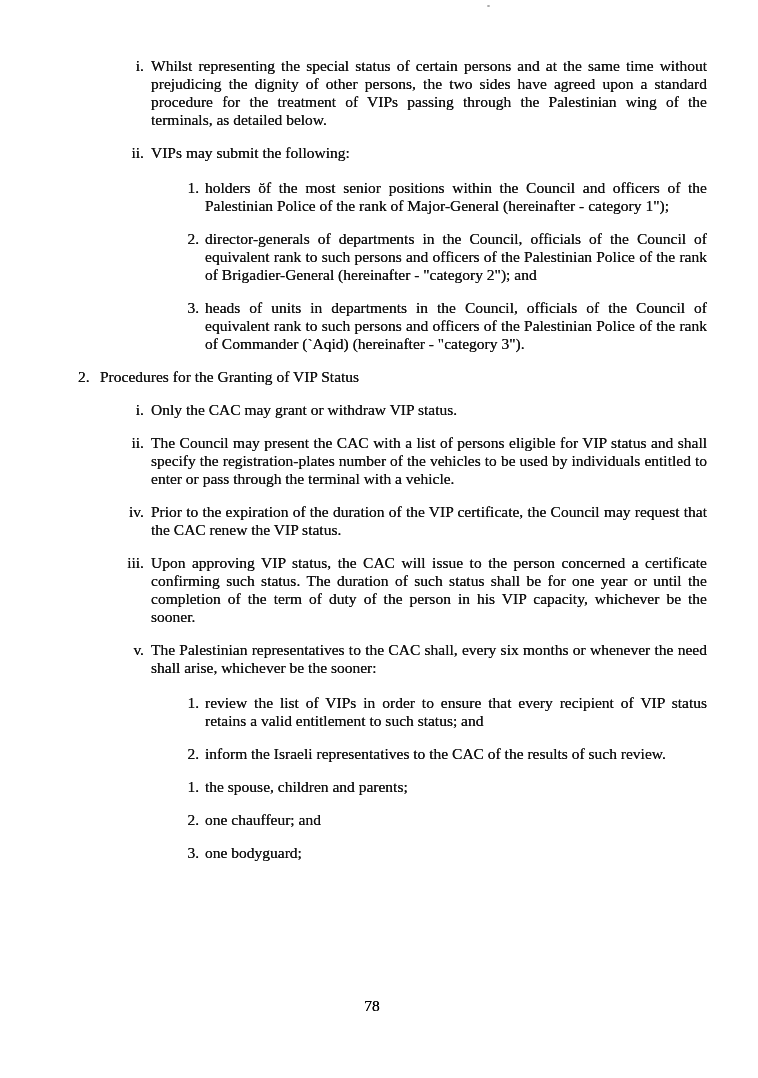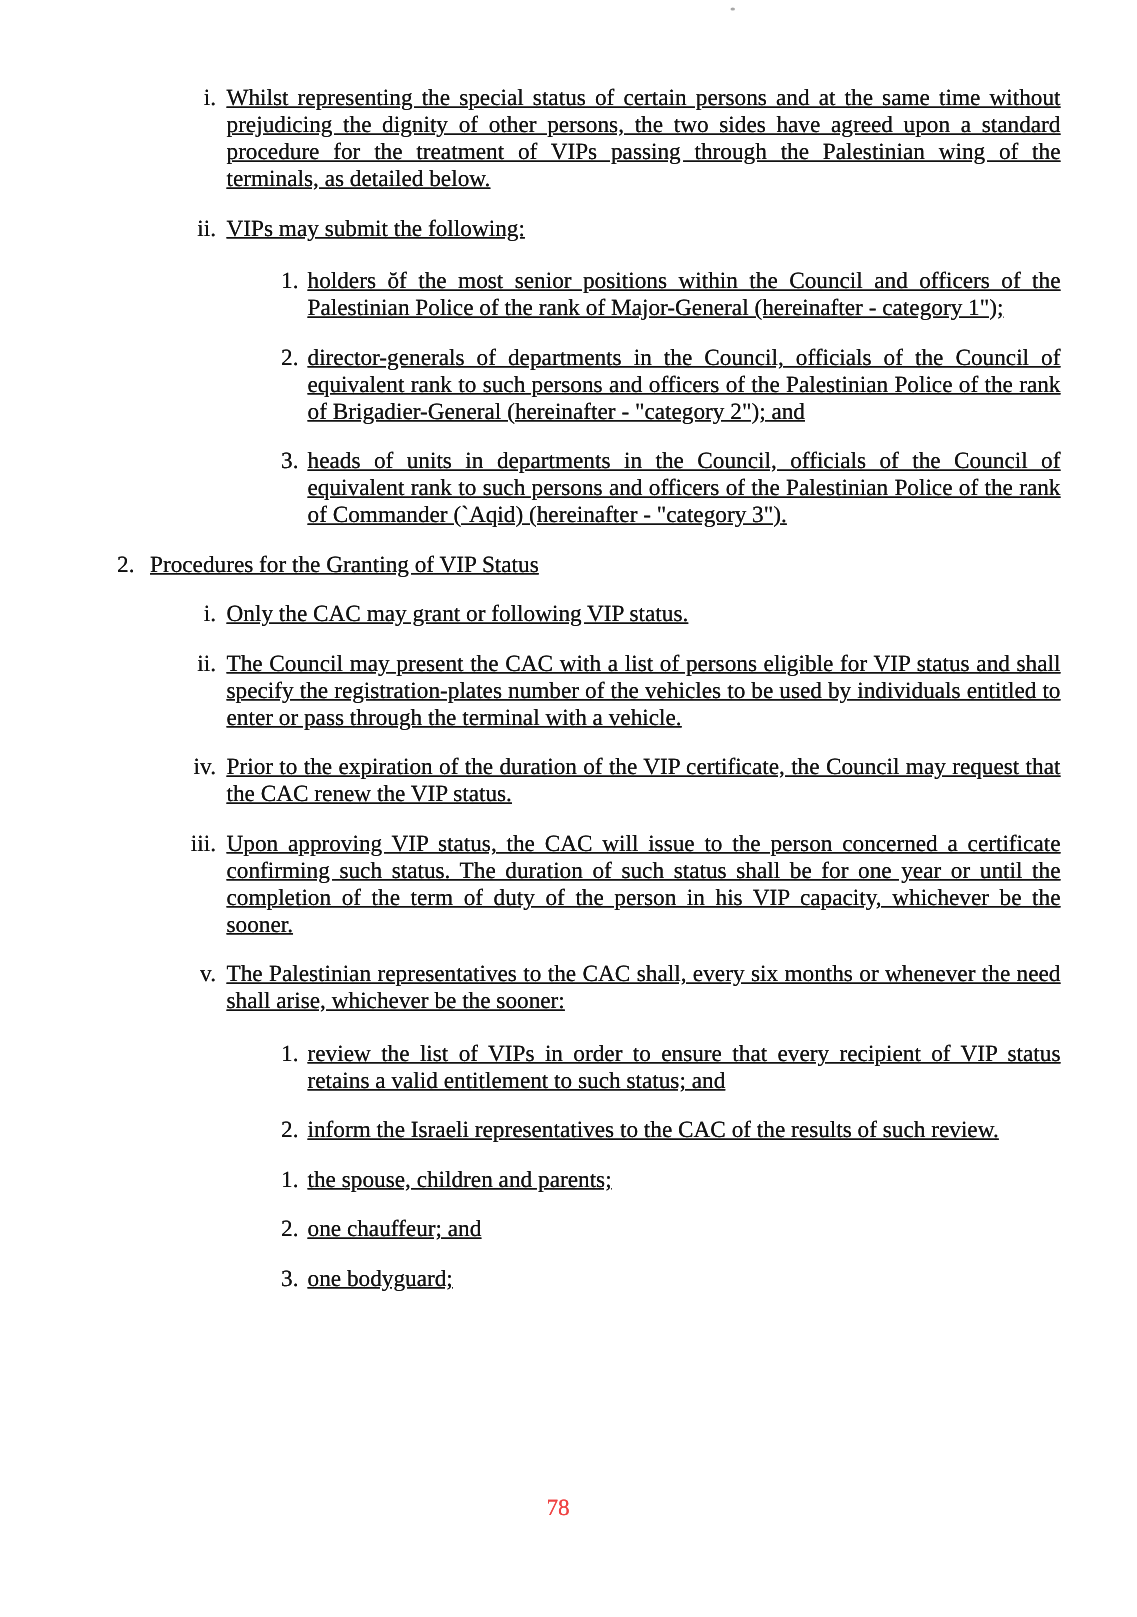--- a/index.html
+++ b/index.html
@@ -12,21 +12,21 @@
     padding: 57px 51px 0 78px;
     font-family: "Liberation Serif", "DejaVu Serif", serif;
     font-size: 15.5px;
     line-height: 18px;
     color: #121212;
     text-shadow: 0 0 0.4px currentColor; 
     overflow: hidden;
   }
   .block { display: flex; align-items: flex-start; margin: 0 0 15px 0; }
   .block .marker { flex: 0 0 auto; white-space: pre; }
-  .block .text   { flex: 1 1 auto; text-align: justify; text-decoration: underline; }
+  .block .text   { flex: 1 1 auto; text-align: justify; }
 
   
   .lvl-top { margin-left: 0; }
   .lvl-top .marker { width: 22px; text-align: left; }
 
   
   .lvl-roman { margin-left: 40px; }
   .lvl-roman .marker { width: 33px; text-align: right; padding-right: 7px; box-sizing: border-box; }
 
   
@@ -39,21 +39,21 @@
   .mb17 { margin-bottom: 17px; }
   .mb13 { margin-bottom: 13px; }
 
   .pageno {
     position: absolute;
     left: 0; right: 14px;
     top: 997px;
     text-align: center;
     font-family: "Liberation Serif", "DejaVu Serif", serif;
     font-size: 15.5px;
-    color: #ef4444;
+    color: #000000;
   }
   .artifact-dot {
     position: absolute;
     left: 487px; top: 5px;
     width: 3px; height: 2px;
     background: #a7a7a7;
     border-radius: 50%;
   }
 </style>
 </head>
@@ -89,21 +89,21 @@
   </div>
 
 
   <div class="block lvl-top">
     <span class="marker">2.</span>
     <span class="text">Procedures for the Granting of VIP Status</span>
   </div>
 
   <div class="block lvl-roman">
     <span class="marker">i.</span>
-    <span class="text">Only the CAC may grant or following VIP status.</span>
+    <span class="text">Only the CAC may grant or withdraw VIP status.</span>
   </div>
 
   <div class="block lvl-roman">
     <span class="marker">ii.</span>
     <span class="text">The Council may present the CAC with a list of persons eligible for VIP status and shall specify the registration-plates number of the vehicles to be used by individuals entitled to enter or pass through the terminal with a vehicle.</span>
   </div>
 
   <div class="block lvl-roman">
     <span class="marker">iv.</span>
     <span class="text">Prior to the expiration of the duration of the VIP certificate, the Council may request that the CAC renew the VIP status.</span>

